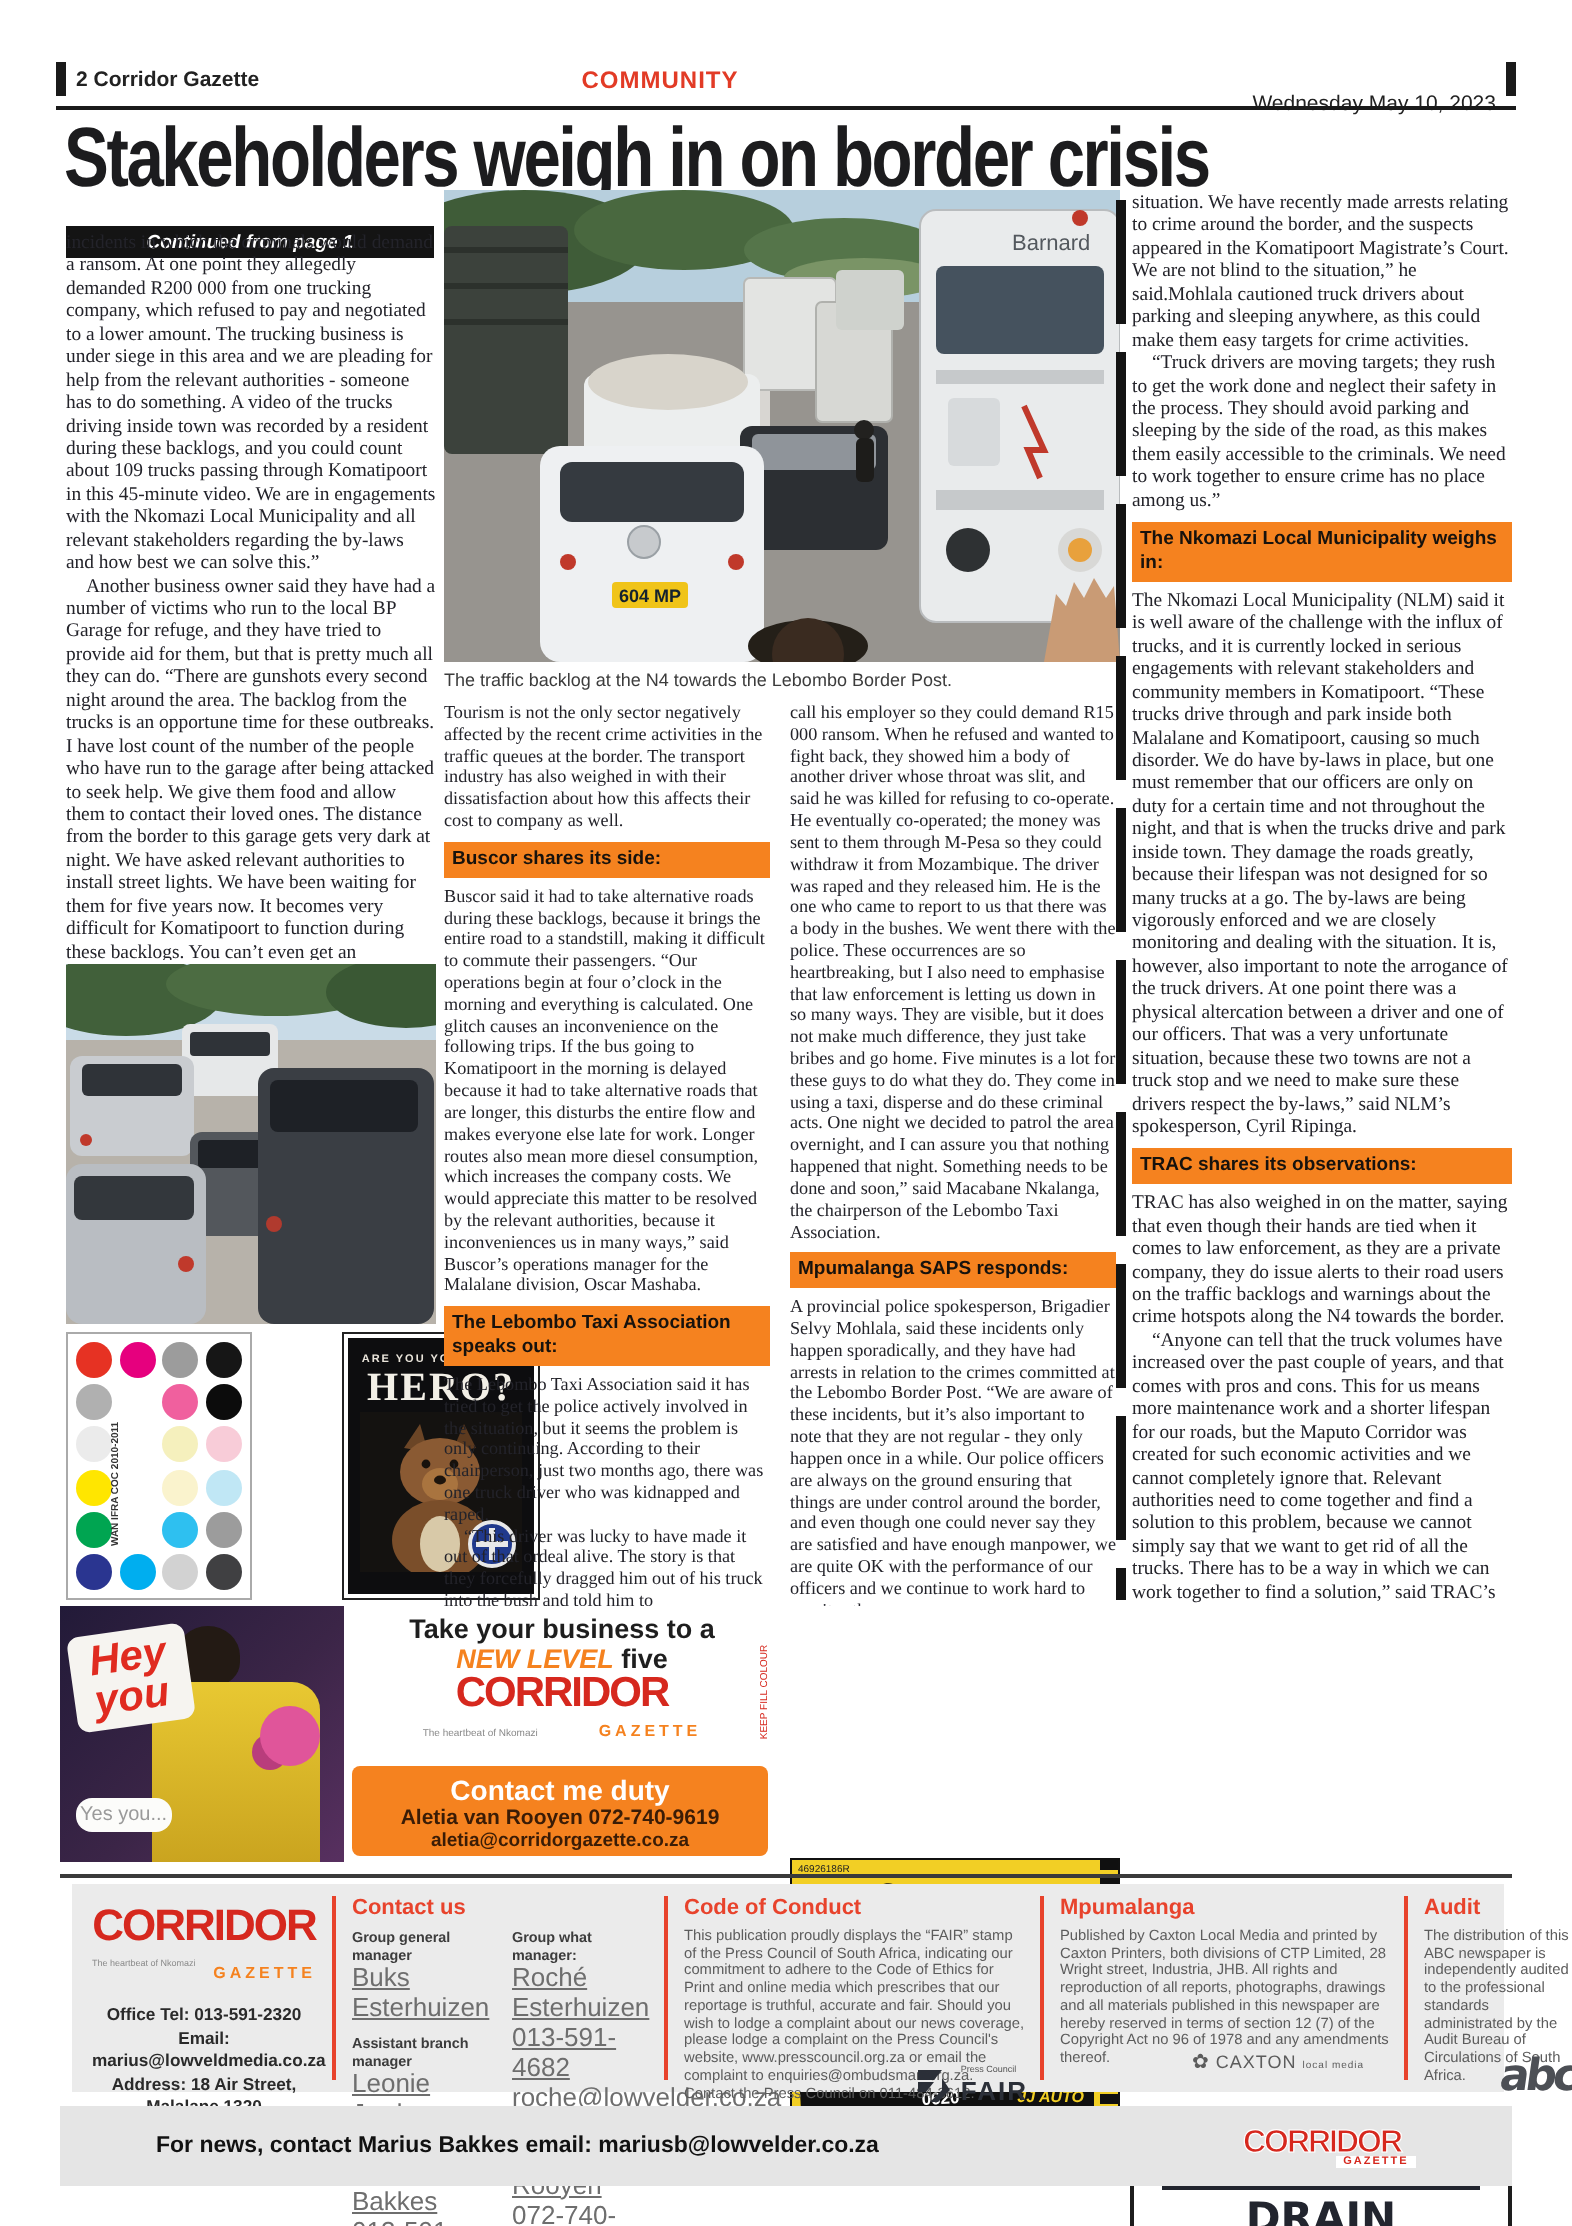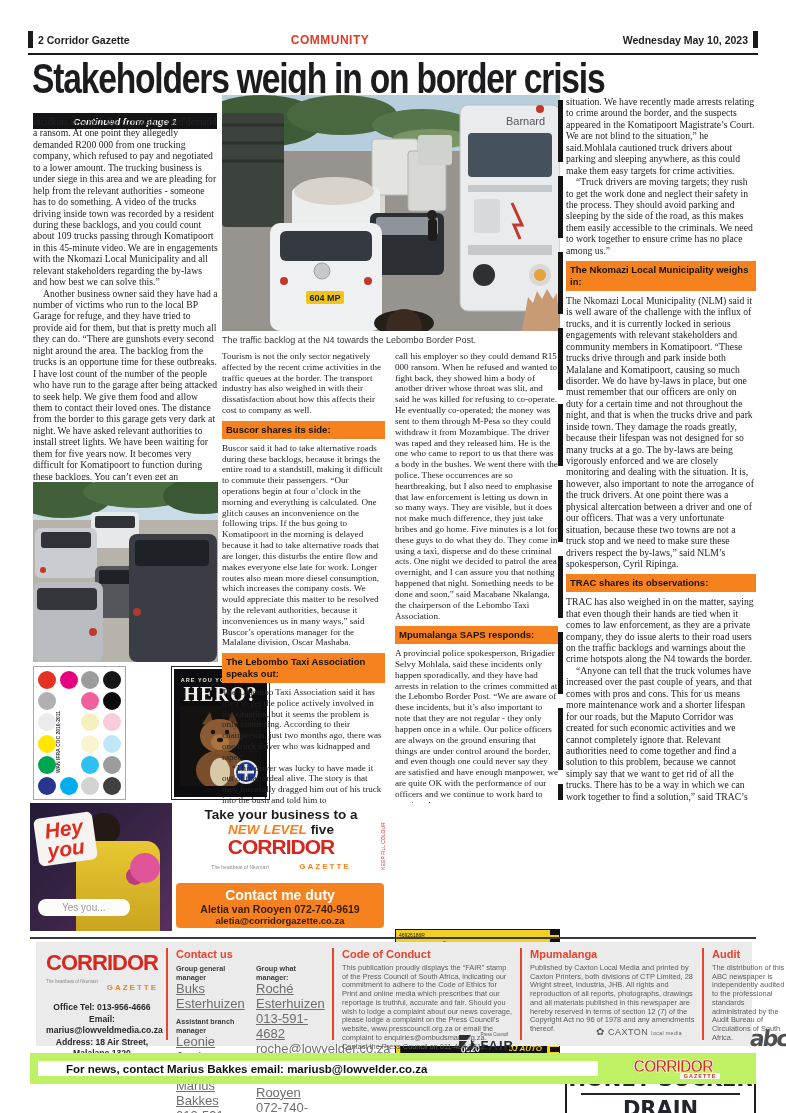--- a/index.html
+++ b/index.html
@@ -4,21 +4,21 @@
 <style>
   * { box-sizing: border-box; margin:0; padding:0; }
   body { margin:0; background:#9a9a9a; font-family:"Liberation Sans", sans-serif; }
   .page { position:relative; width:786px; height:1113px; background:#ffffff; margin:0 auto; overflow:hidden; }
   .abs { position:absolute; }
 
   
   .mast-bar { background:#1a1a1a; width:5px; height:17px; }
   .mast-left { font-size:10.5px; font-weight:bold; color:#222; }
   .mast-section { font-size:12px; font-weight:bold; color:#e23b26; letter-spacing:.5px; }
-  .mast-date { font-size:10.5px; font-weight:bold; color:#222; text-align:right; }
+  .mast-date { font-size:10.5px; font-weight:normal; color:#222; text-align:right;margin-top:12px; }
   .mast-rule { background:#1a1a1a; height:2px; }
   .headline { font-family:"Liberation Sans", sans-serif; font-weight:bold; font-size:42px; color:#1c1c1e;
               letter-spacing:-1.5px; transform:scaleX(.8); transform-origin:left top; white-space:nowrap; }
 
   
   .cont-tag { background:#141414; color:#fff; font-size:9.5px; font-weight:bold; font-style:italic;
               text-align:center; padding:2.5px 0; }
   .bodycol { font-family:"Liberation Serif", serif; color:#23232a; overflow:hidden; }
   .t1 { font-size:9.7px; line-height:1.18; }
   .t2 { font-size:9.1px; line-height:1.19; }
@@ -38,21 +38,21 @@
   
   .heroad { background:#fff; border:1px solid #222; padding:2px; }
   .heroad-inner { background:#0d0d0f; width:100%; height:100%; position:relative; text-align:center; }
   .heroad-l1 { color:#e9e4da; font-size:5.5px; letter-spacing:1px; font-weight:bold; padding-top:8px; }
   .heroad-l2 { color:#f2efe6; font-family:"Liberation Serif", serif; font-size:20px; font-weight:bold; letter-spacing:1px; }
 
   
   .heyad { background:linear-gradient(135deg,#221a38 0%, #3b2547 55%, #583060 100%); overflow:hidden; position:relative; }
   .hey-card { background:#f6f4f0; border-radius:6px; transform:rotate(-8deg); padding:4px 10px; }
   .hey-big { color:#e02b20; font-weight:bold; font-style:italic; font-size:21px; line-height:.95; }
-  .hey-bubble { background:#fcfcfa; border-radius:8px; color:#9a9a9a; font-size:10px; padding:3px 24px;text-align:right; }
+  .hey-bubble { background:#fcfcfa; border-radius:8px; color:#9a9a9a; font-size:10px; padding:3px 2px;text-align:right; }
   .corrad { background:#fff; text-align:center; }
   .corrad-l1 { font-size:13.5px; font-weight:bold; color:#1e1e1e; }
   .corrad-em { color:#f5821f; font-style:italic; font-weight:bold; }
   .corr-logo { color:#d6281e; font-weight:bold; letter-spacing:-1px; }
   .corr-gaz { color:#f5821f; font-weight:bold; letter-spacing:2px; }
   .corr-tag { color:#8a8a8a; font-weight:normal; }
   .corrad-contact { background:#f5821f; border-radius:4px; padding:4px 0 5px 0; }
   .corrad-cta { color:#fff; font-weight:bold; font-size:14px; }
   .corrad-name { color:#3a1c06; font-weight:bold; font-size:10.5px; }
   .corrad-mail { color:#3a1c06; font-weight:bold; font-size:9.5px; }
@@ -76,21 +76,21 @@
   .fsep { width:2px; background:#e8432c; }
   .fl-role { font-size:7.2px; font-weight:bold; color:#3c3c3c; }
   .fl-val { font-size:13px; color:#6e6e6e; line-height:1.15;text-decoration:underline; }
   .f-item { margin-bottom:5px; }
   .office-lines { font-size:8.6px; font-weight:bold; color:#2a2a2a; text-align:center; line-height:1.35; }
   .fair-lab { font-weight:bold; font-size:13px; color:#2b2f38; letter-spacing:1px; }
   .fair-mini { font-size:4.5px; color:#555; line-height:1.1; }
   .caxton { font-size:9px; color:#5c5c5c; letter-spacing:.5px; }
   .abc { font-family:"DejaVu Sans", sans-serif; font-weight:bold; font-size:22px; color:#4c4f55; letter-spacing:-2px; transform:skewX(-8deg); }
 
-  .bottombar { background:#bef264; padding:8px; display:flex; align-items:stretch; }
+  .bottombar { background:#e5e5e5; padding:20px; display:flex; align-items:stretch; }
   .bottombar-white { background:#fff; flex:1; display:flex; align-items:center; padding-left:28px;
                      font-weight:bold; font-size:11.5px; color:#111; }
   .bb-logo { width:150px; display:flex; flex-direction:column; align-items:center; justify-content:center; }
 </style>
 </head>
 <body>
 
 <div class="page">
 
   <div class="abs mast-bar" style="left:28px;top:31px;"></div>
@@ -319,21 +319,21 @@
 
   <div class="abs" style="left:30px;top:937px;width:726px;height:2px;background:#3a3a3a;"></div>
 
   <div class="abs footbox" style="left:36px;top:942px;width:716px;height:104px;">
 
     <div class="abs" style="left:10px;top:8px;width:112px;text-align:center;">
       <div class="corr-logo" style="font-size:22px;">CORRIDOR</div>
       <div style="text-align:right;"><span class="corr-tag" style="font-size:4.5px;float:left;margin-top:3px;">The heartbeat of Nkomazi</span>
         <span class="corr-gaz" style="font-size:8px;">GAZETTE</span></div>
       <div class="office-lines" style="margin-top:8px;">
-        <div>Office Tel: 013-956-4666</div>
+        <div>Office Tel: 013-591-2320</div>
         <div>Email:</div>
         <div>marius@lowveldmedia.co.za</div>
         <div>Address: 18 Air Street,</div>
         <div>Malalane 1320</div>
       </div>
     </div>
 
     <div class="abs fsep" style="left:130px;top:6px;height:92px;"></div>
 
     <div class="abs" style="left:140px;top:6px;width:150px;">

